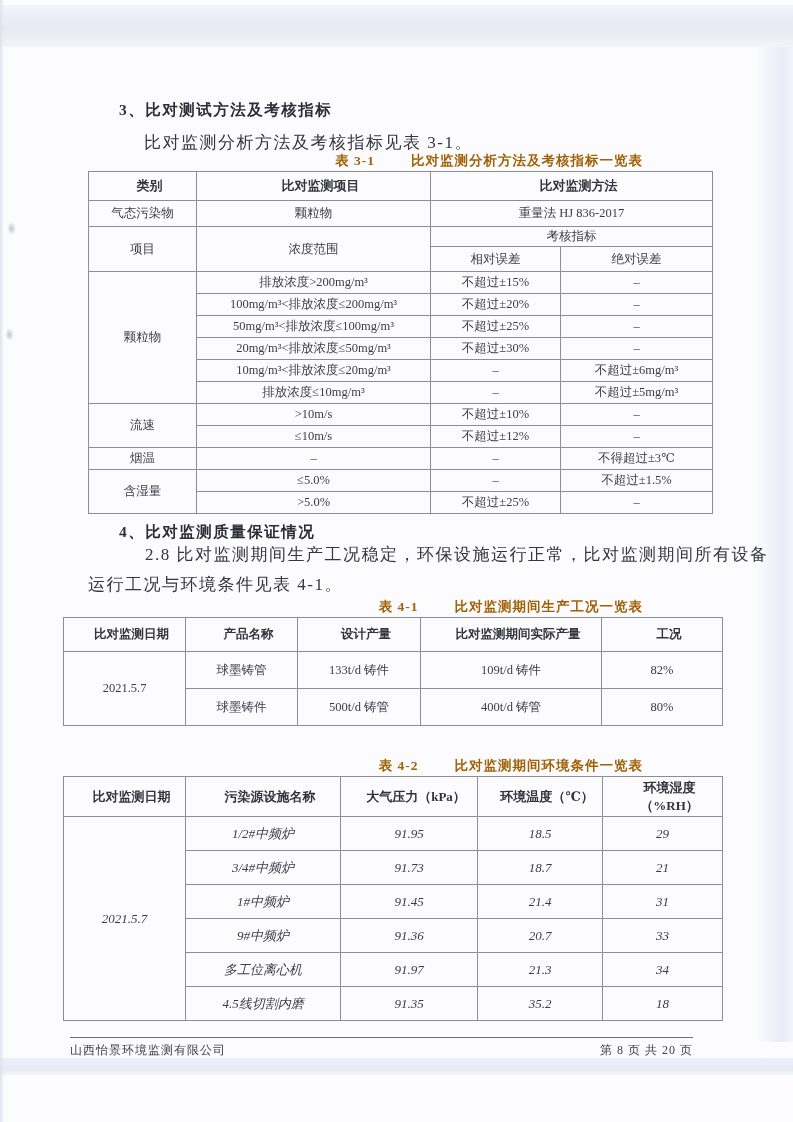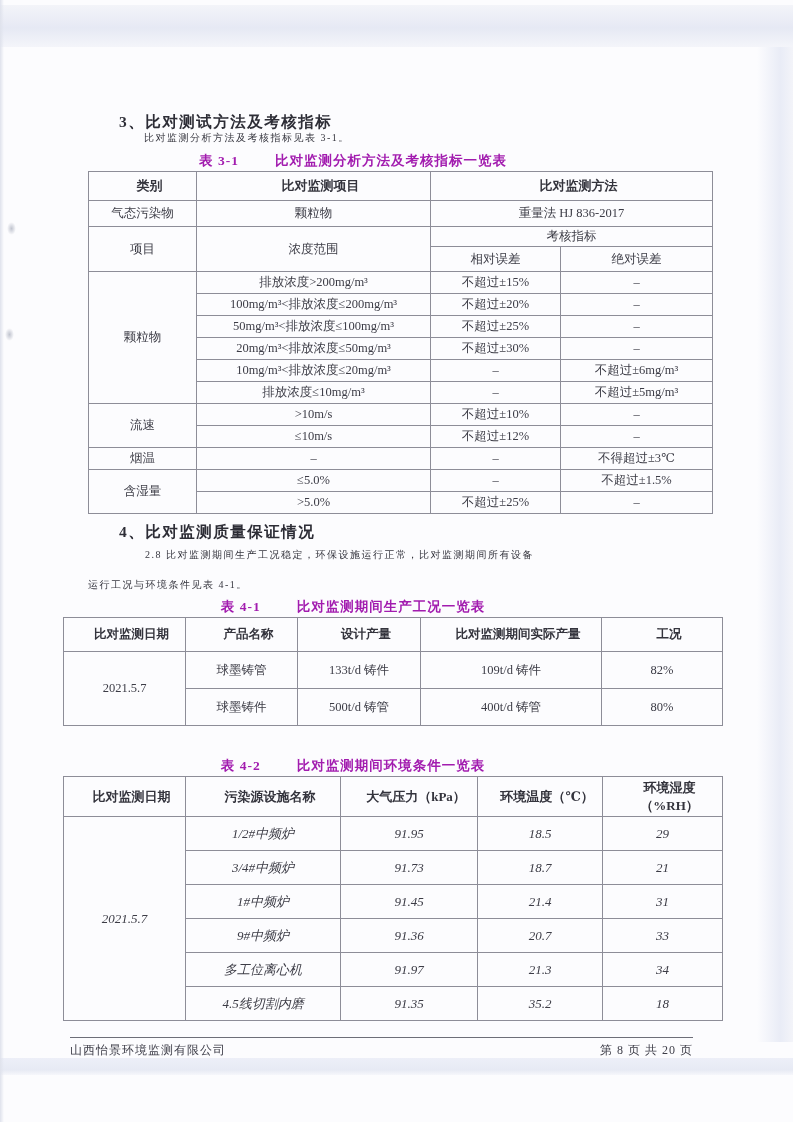--- a/index.html
+++ b/index.html
@@ -19,22 +19,22 @@
     background:linear-gradient(180deg,#edeff8 0%,#e7eaf4 70%,#f6f7fb 100%);}
   .left-edge{position:absolute;left:0;top:0;width:4px;height:100%;
     background:linear-gradient(90deg,#dfe2ec,rgba(223,226,236,0));}
   .artifact{position:absolute;width:9px;height:13px;border-radius:50%;
     background:radial-gradient(ellipse at center,rgba(120,128,150,.45),rgba(120,128,150,0) 70%);}
   .a1{left:7px;top:222px;}
   .a2{left:5px;top:328px;}
 
   .abs{position:absolute;}
   .heading{font-weight:bold;font-size:15.5px;color:#2d2d36;letter-spacing:1.5px;}
-  .bodytext{font-size:10px;color:#36363f;letter-spacing:1.5px;}
-  .caption{font-weight:bold;font-size:13.5px;color:#a21caf;text-align:center;letter-spacing:1px;}
+  .bodytext{font-size:17px;color:#36363f;letter-spacing:1.5px;}
+  .caption{font-weight:bold;font-size:13.5px;color:#a16207;text-align:right;letter-spacing:1px;}
   .cap-title{margin-left:36px;}
 
   table{border-collapse:collapse;table-layout:fixed;}
   td,th{border:1px solid #8d8d98;text-align:center;vertical-align:middle;
     padding:0 2px;font-weight:normal;font-size:12.5px;color:#3c3c46;overflow:hidden;}
   th{font-weight:bold;font-size:13px;color:#34343d;padding-left:16px;}
   .tbl{border:1.5px solid #787882;}
 
   
   .t31 tr{height:22px;}
@@ -64,21 +64,21 @@
 <body>
 
 <div class="page">
   <div class="top-shade"></div>
   <div class="right-shade"></div>
   <div class="bottom-shade"></div>
   <div class="left-edge"></div>
   <div class="artifact a1"></div>
   <div class="artifact a2"></div>
 
-  <div class="abs heading" style="left:119px;top:112px;font-family:Liberation Serif, serif;">3、比对测试方法及考核指标</div>
+  <div class="abs heading" style="left:119px;top:100px;font-family:Liberation Serif, serif;">3、比对测试方法及考核指标</div>
   <div class="abs bodytext" style="left:144px;top:131px;">比对监测分析方法及考核指标见表 3-1。</div>
 
   <div class="abs caption" style="left:63px;top:152px;width:580px;">
     <span>表 3-1</span><span class="cap-title">比对监测分析方法及考核指标一览表</span>
   </div>
 
   <table class="tbl t31 abs" style="left:88px;top:171px;width:624px;">
     <colgroup>
         <col style="width:108px">
         <col style="width:234px">

